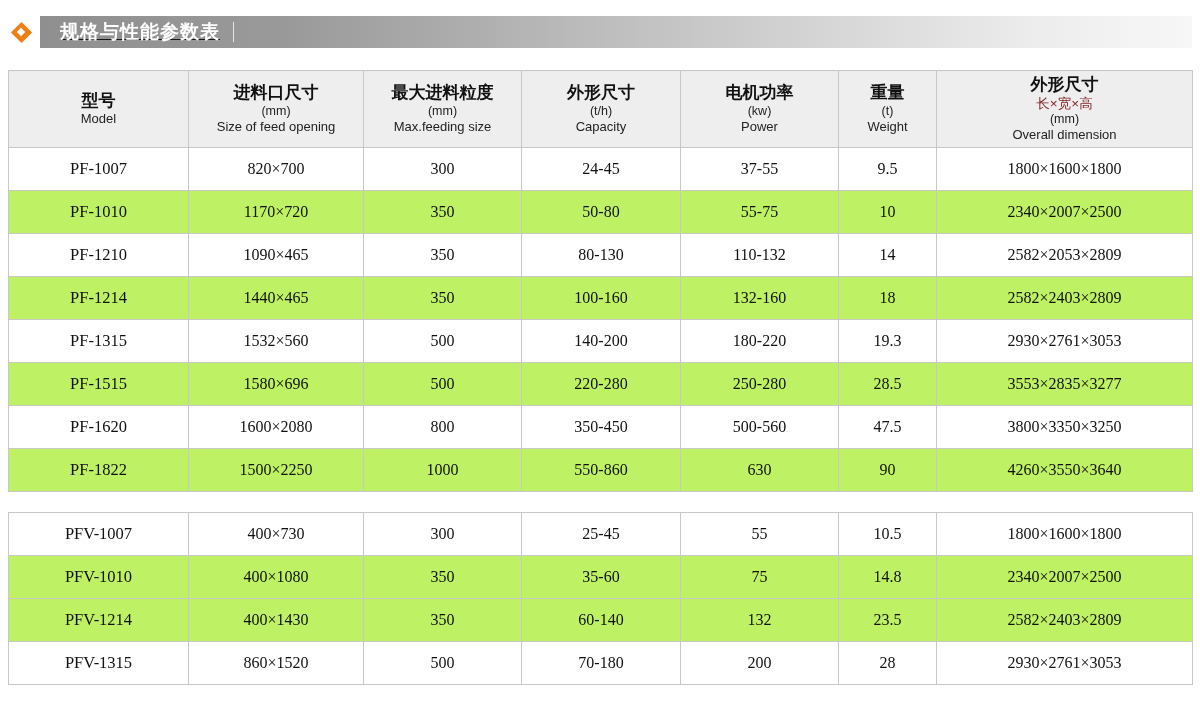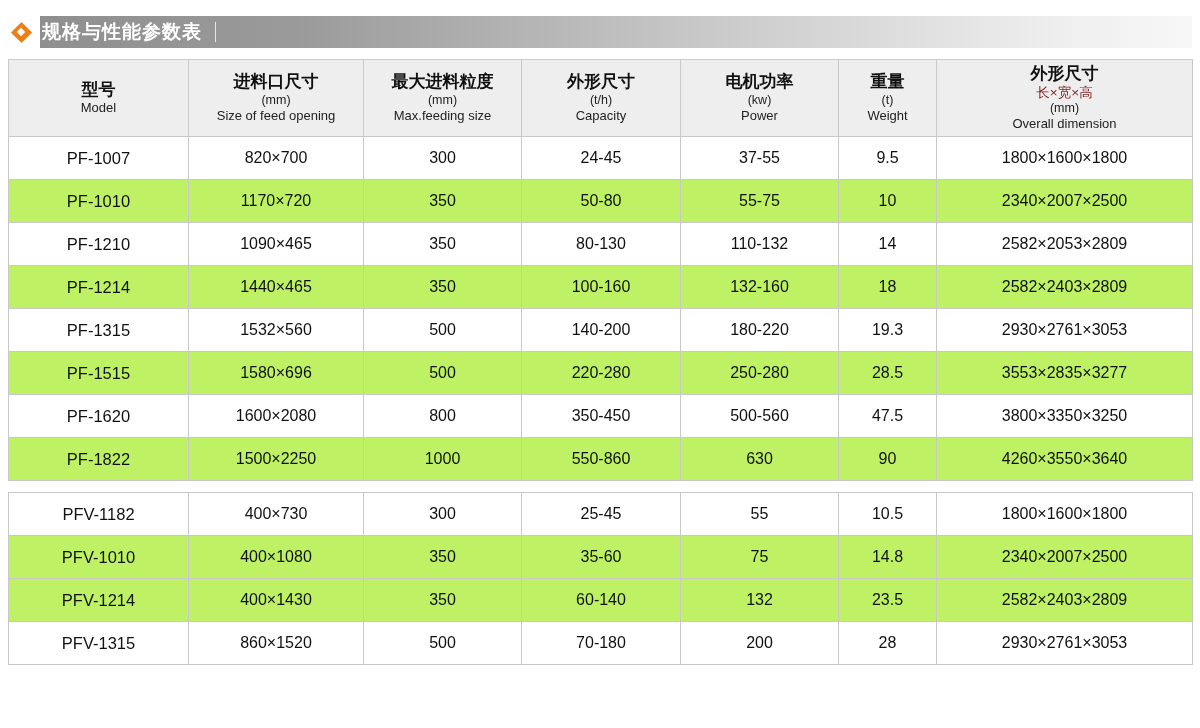--- a/index.html
+++ b/index.html
@@ -58,22 +58,23 @@
     margin-top: -3px;
     background: #ffffff;
     transform: rotate(45deg);
   }
   .title-bar {
     flex: 1 1 auto;
     height: 32px;
     background: linear-gradient(to right, #8f8f8f 0%, #9a9a9a 22%, #c9c9c9 58%, #eeeeee 88%, #f7f7f7 100%);
     display: flex;
     align-items: center;
-    padding-left: 2px;
+    padding-left: 20px;
     box-sizing: border-box;
+    text-decoration: underline;
   }
   .title-cn {
     color: #ffffff;
     font-size: 19px;
     font-weight: bold;
     letter-spacing: 1px;
     white-space: nowrap;
   }
   .title-sep {
     width: 1px;
@@ -88,20 +89,21 @@
     font-weight: normal;
     white-space: nowrap;
   }
 
   
   table.spec {
     width: 1184px;
     border-collapse: collapse;
     table-layout: fixed;
     margin-left: 0;
+    margin-top: 20px;
   }
   table.spec td, table.spec th {
     border: 1px solid #c8c8c8;
     text-align: center;
     vertical-align: middle;
     padding: 0;
   }
   .tbl-main {
     margin-top: 9px;
   }
@@ -132,20 +134,21 @@
     display: block;
   }
   .h-en {
     font-size: 13px;
     color: #222222;
     display: block;
   }
 
   tbody tr {
     height: 42px;
+    font-family: Liberation Serif, serif;
   }
   tbody tr.odd td {
     background: #ffffff;
   }
   tbody tr.even td {
     background: #bef264;
   }
   tbody td {
     font-size: 16px;
     color: #111111;
@@ -310,21 +313,21 @@
       <col class="c0">
         <col class="c1">
         <col class="c2">
         <col class="c3">
         <col class="c4">
         <col class="c5">
         <col class="c6">
     </colgroup>
     <tbody>
       <tr class="odd">
-        <td class="model">PFV-1182</td>
+        <td class="model">PFV-1007</td>
         <td>400×730</td>
         <td>300</td>
         <td>25-45</td>
         <td>55</td>
         <td>10.5</td>
         <td>1800×1600×1800</td>
       </tr>
       <tr class="even">
         <td class="model">PFV-1010</td>
         <td>400×1080</td>

